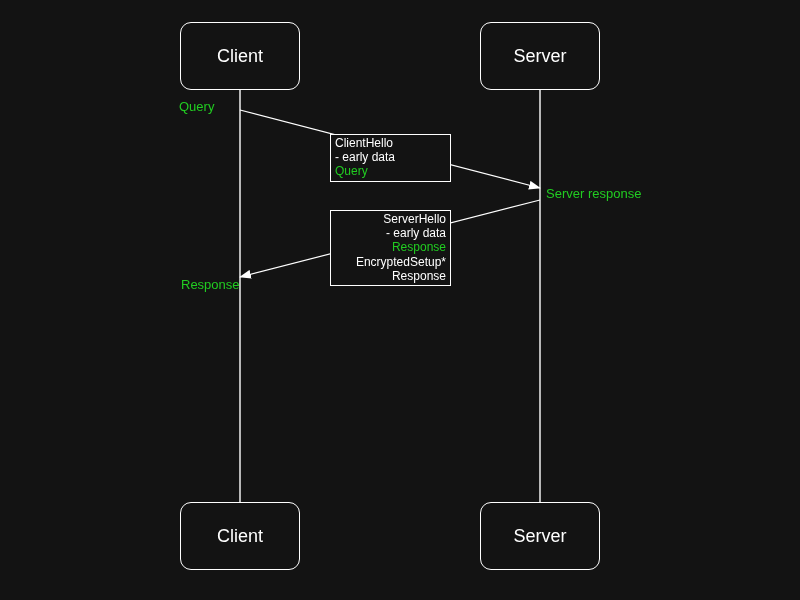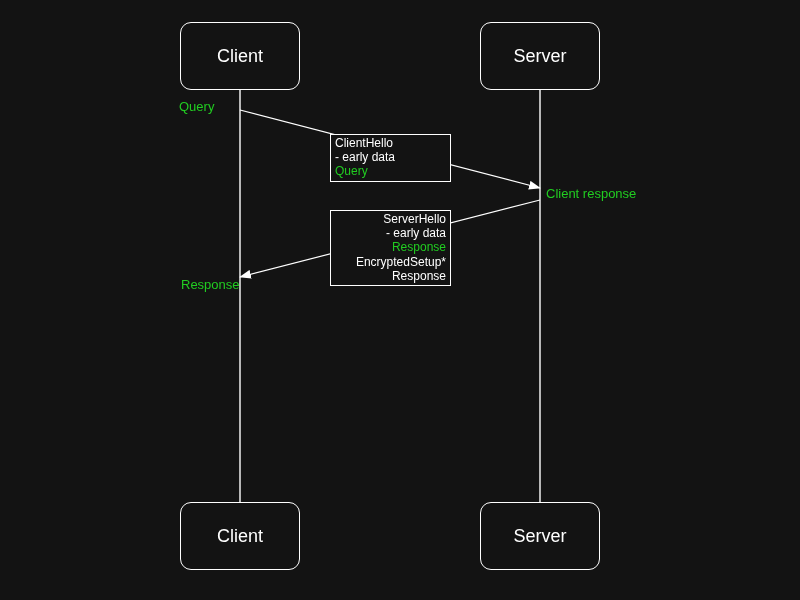--- a/index.html
+++ b/index.html
@@ -90,21 +90,21 @@
     <span>Server</span>
   </div>
   <div class="actor-box actor-client-bottom">
     <span>Client</span>
   </div>
   <div class="actor-box actor-server-bottom">
     <span>Server</span>
   </div>
 
   <div class="flow-label label-query">Query</div>
-  <div class="flow-label label-compute-response">Client response</div>
+  <div class="flow-label label-compute-response">Server response</div>
   <div class="flow-label label-response">Response</div>
 
   <div class="msg-box msg-client-hello">
     <div class="msg-line" data-color="white">ClientHello</div>
     <div class="msg-line" data-color="white">- early data</div>
     <div class="msg-line" data-color="green">Query</div>
   </div>
 
   <div class="msg-box msg-server-hello">
     <div class="msg-line" data-color="white">ServerHello</div>

